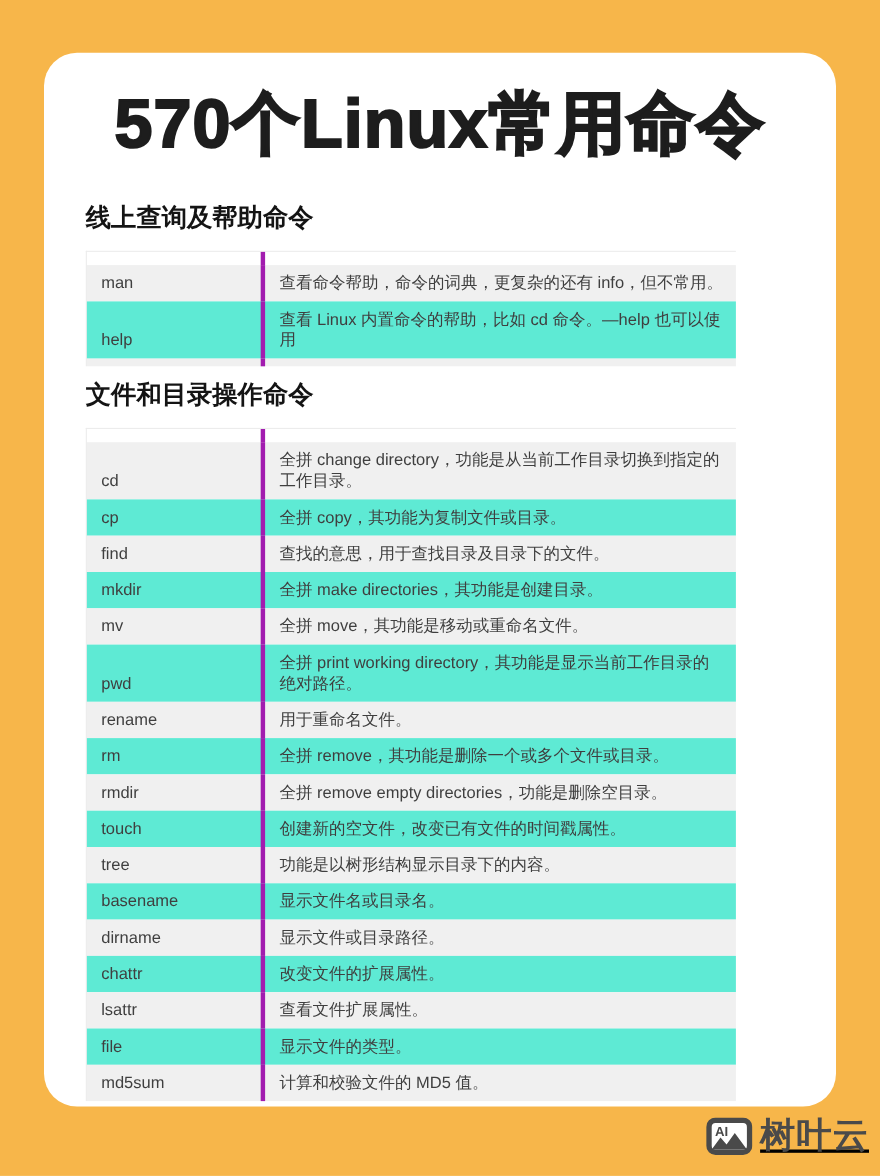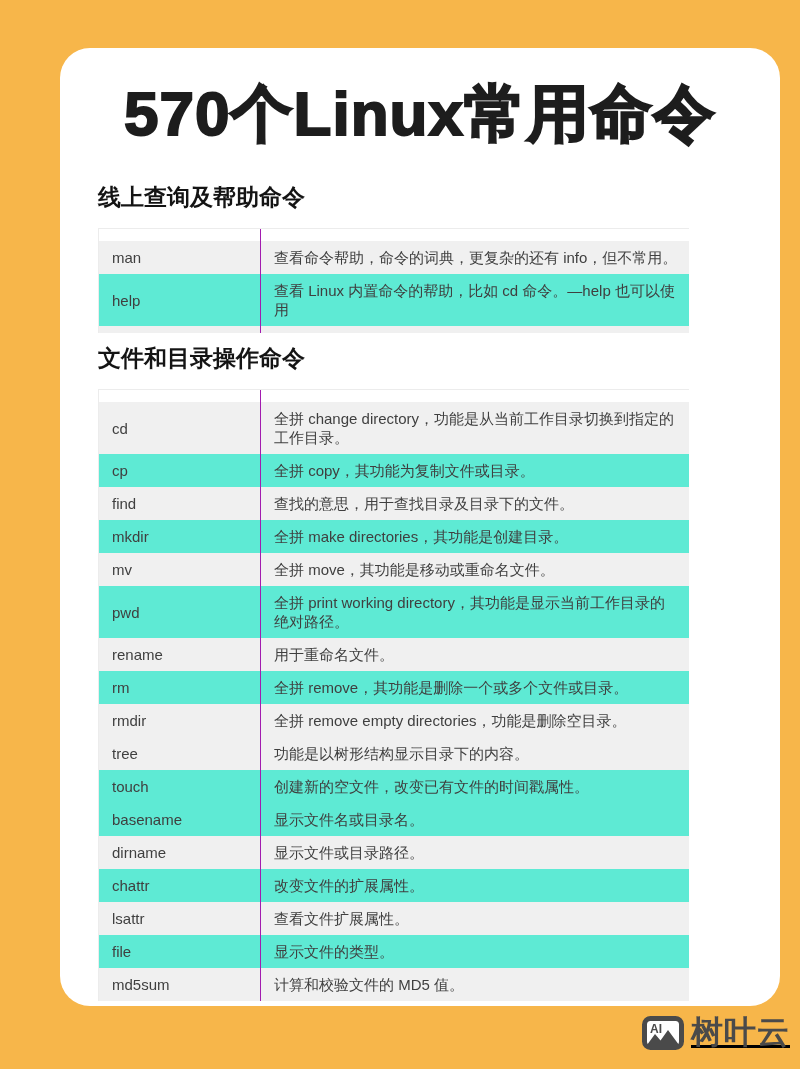--- a/index.html
+++ b/index.html
@@ -5,21 +5,21 @@
   html,body{margin:0;padding:0;}
   body{
     width:800px;height:1069px;
     background:#F7B64A;
     font-family:"Liberation Sans","DejaVu Sans",sans-serif;
     overflow:hidden;position:relative;
   }
   .card{
     position:absolute;left:40px;top:48px;width:720px;height:958px;
     background:#ffffff;border-radius:30px;overflow:hidden;
-    box-sizing:border-box;padding:24px 38px 0 38px;margin-left:20px;
+    box-sizing:border-box;padding:24px 38px 0 38px;
   }
   .title{
     margin:0 0 30px 0;text-align:center;
     font-size:62px;line-height:84px;font-weight:900;color:#1d1d1d;
     letter-spacing:1px;-webkit-text-stroke:2px #1d1d1d;white-space:nowrap;
   }
   .section-heading{
     margin:14px 0 6px 0;font-size:23px;line-height:22px;
     font-weight:bold;color:#141414;
   }
@@ -27,22 +27,22 @@
     margin-top:20px;width:590px;
     border-left:1px solid #ececec;border-top:1px solid #ececec;
     font-size:15px;color:#3f3f3f;
   }
   .cmd-row{display:flex;align-items:center;min-height:33px;box-sizing:border-box;}
   .cmd-row.alt{background:#f0f0f0;}
   .cmd-row.plain{background:#5eead4;}
   .cell-cmd{
     width:162px;flex:0 0 162px;box-sizing:border-box;
     padding:7px 8px 7px 13px;line-height:19px;
-    border-right:1px solid #a21caf;align-self:stretch;
-    display:flex;align-items:center;
+    border-right:4px solid #a21caf;align-self:stretch;
+    display:flex;align-items:flex-end;
   }
   .cell-desc{
     flex:1;box-sizing:border-box;padding:7px 10px 7px 13px;line-height:19px;
   }
   .crop-strip{display:flex;box-sizing:border-box;}
   .crop-strip .cell-cmd,.crop-strip .cell-desc{padding:0 0 0 13px;}
   .strip-top{height:12px;background:#ffffff;}
   .strip-bottom{height:7px;background:#f0f0f0;}
   .footer{
     position:absolute;right:10px;bottom:14px;
@@ -135,31 +135,31 @@
               <span>rm</span>
             </div>
             <div class="cell-desc"><span>全拼 remove，其功能是删除一个或多个文件或目录。</span></div>
           </div>
           <div class="cmd-row alt">
             <div class="cell-cmd">
               <span>rmdir</span>
             </div>
             <div class="cell-desc"><span>全拼 remove empty directories，功能是删除空目录。</span></div>
           </div>
+          <div class="cmd-row plain">
+            <div class="cell-cmd">
+              <span>touch</span>
+            </div>
+            <div class="cell-desc"><span>创建新的空文件，改变已有文件的时间戳属性。</span></div>
+          </div>
           <div class="cmd-row alt">
             <div class="cell-cmd">
               <span>tree</span>
             </div>
             <div class="cell-desc"><span>功能是以树形结构显示目录下的内容。</span></div>
-          </div>
-          <div class="cmd-row plain">
-            <div class="cell-cmd">
-              <span>touch</span>
-            </div>
-            <div class="cell-desc"><span>创建新的空文件，改变已有文件的时间戳属性。</span></div>
           </div>
           <div class="cmd-row plain">
             <div class="cell-cmd">
               <span>basename</span>
             </div>
             <div class="cell-desc"><span>显示文件名或目录名。</span></div>
           </div>
           <div class="cmd-row alt">
             <div class="cell-cmd">
               <span>dirname</span>

